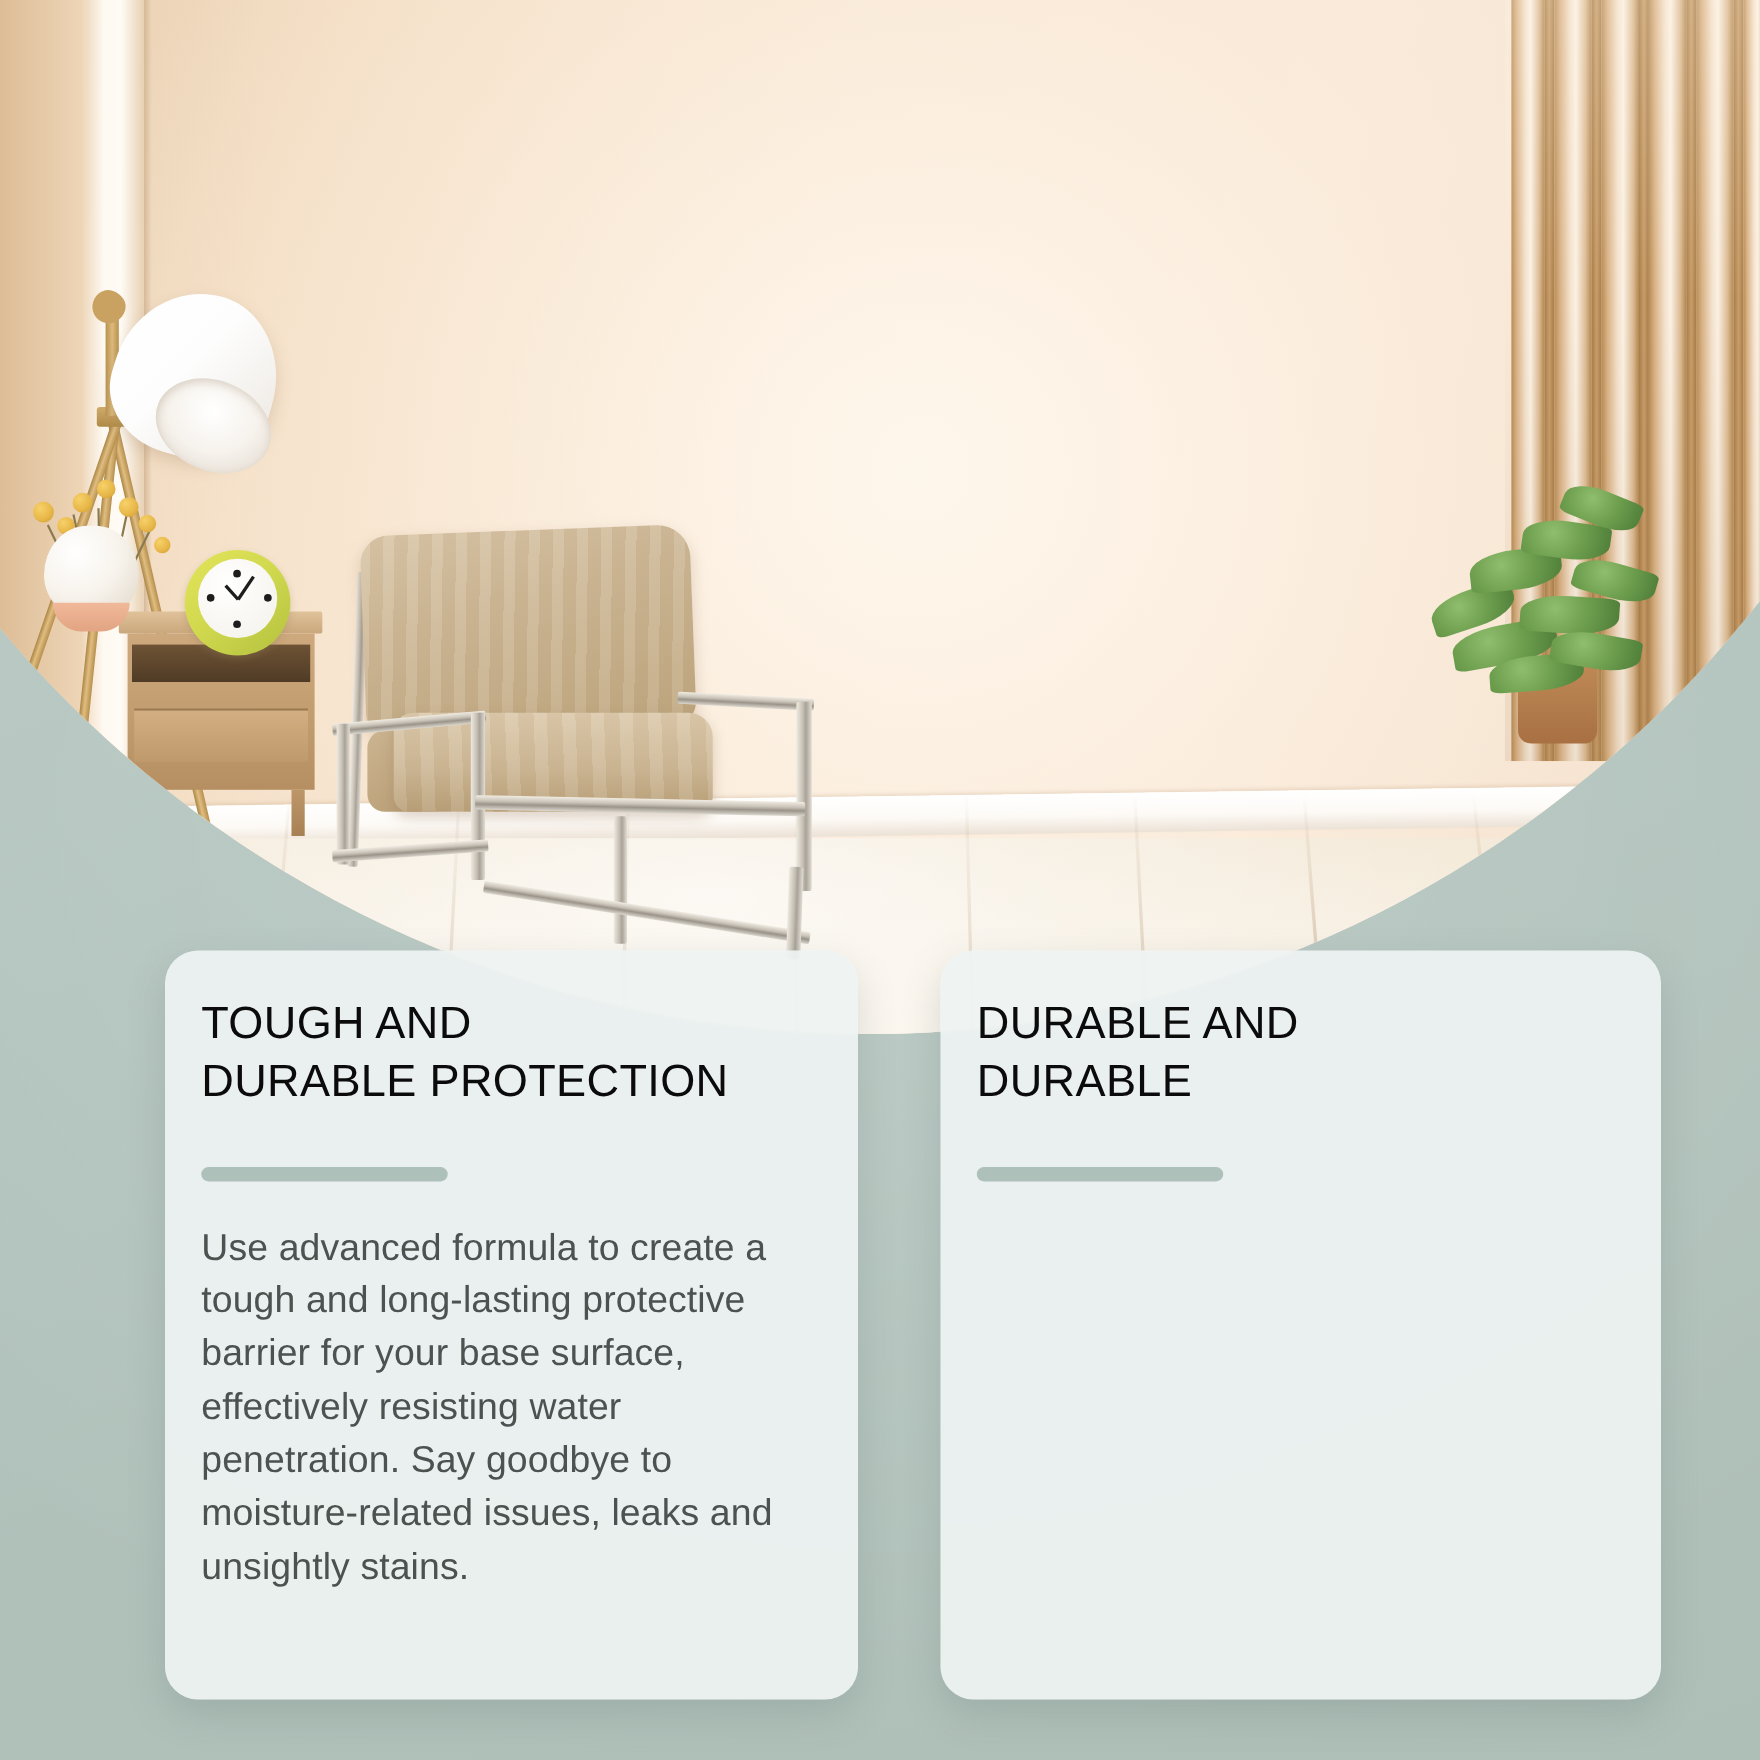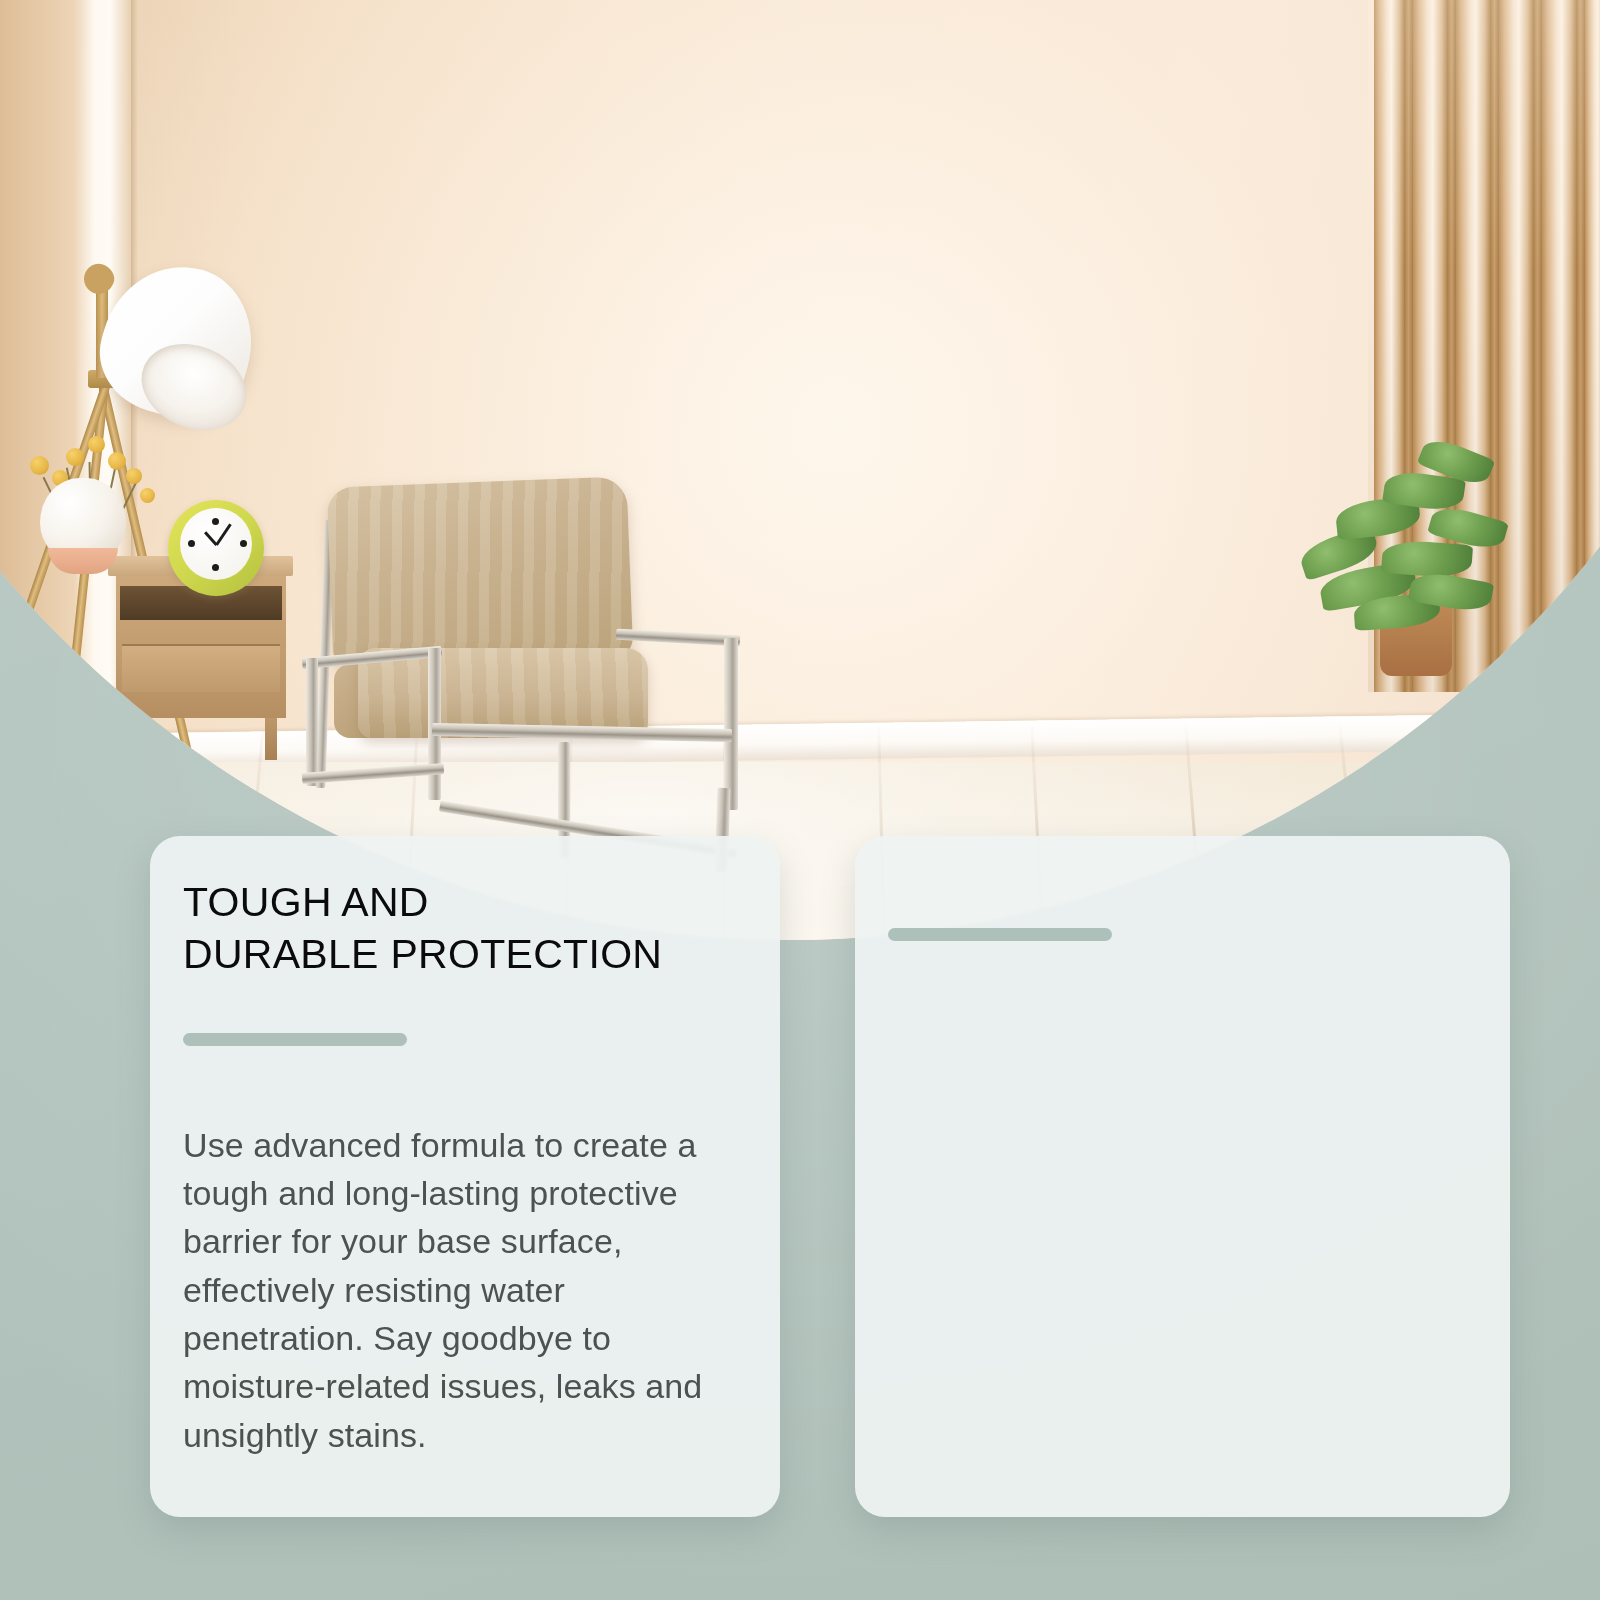--- a/index.html
+++ b/index.html
@@ -334,21 +334,21 @@
   }
 
   
   .cards {
     position: absolute;
     left: 0; top: 0;
     width: 1600px; height: 1600px;
   }
   .card {
     position: absolute;
-    top: 836px;
+    top: 864px;
     height: 681px;
     border-radius: 30px;
     background: rgba(238,243,242,0.93);
     box-shadow: 0 14px 34px rgba(95,115,110,0.22);
     padding: 40px 34px 0 33px;
     backdrop-filter: blur(1px);
   }
   .card-left  { left: 150px; width: 630px; }
   .card-right { left: 855px; width: 655px; }
 
@@ -363,21 +363,21 @@
 
   .card-divider {
     width: 224px;
     height: 13px;
     border-radius: 7px;
     background: #adc0b9;
     margin-top: 52px;
   }
 
   .card-body {
-    margin-top: 75px;
+    margin-top: 36px;
     font-size: 34px;
     line-height: 1.42;
     font-weight: 400;
     color: #4b5250;
     letter-spacing: 0.1px;
   }
 </style>
 </head>
 <body>
 
@@ -511,17 +511,19 @@
   <div class="cards">
 
     <div class="card card-left">
       <div class="card-title">TOUGH AND
 DURABLE PROTECTION</div>
       <div class="card-divider"></div>
       <div class="card-body">Use advanced formula to create a tough and long-lasting protective barrier for your base surface, effectively resisting water penetration. Say goodbye to moisture-related issues, leaks and unsightly stains.</div>
     </div>
 
     <div class="card card-right">
+      <div class="card-title">DURABLE AND
+DURABLE</div>
       <div class="card-divider"></div>
     </div>
 
   </div>
 </div>
 
 </body></html>

